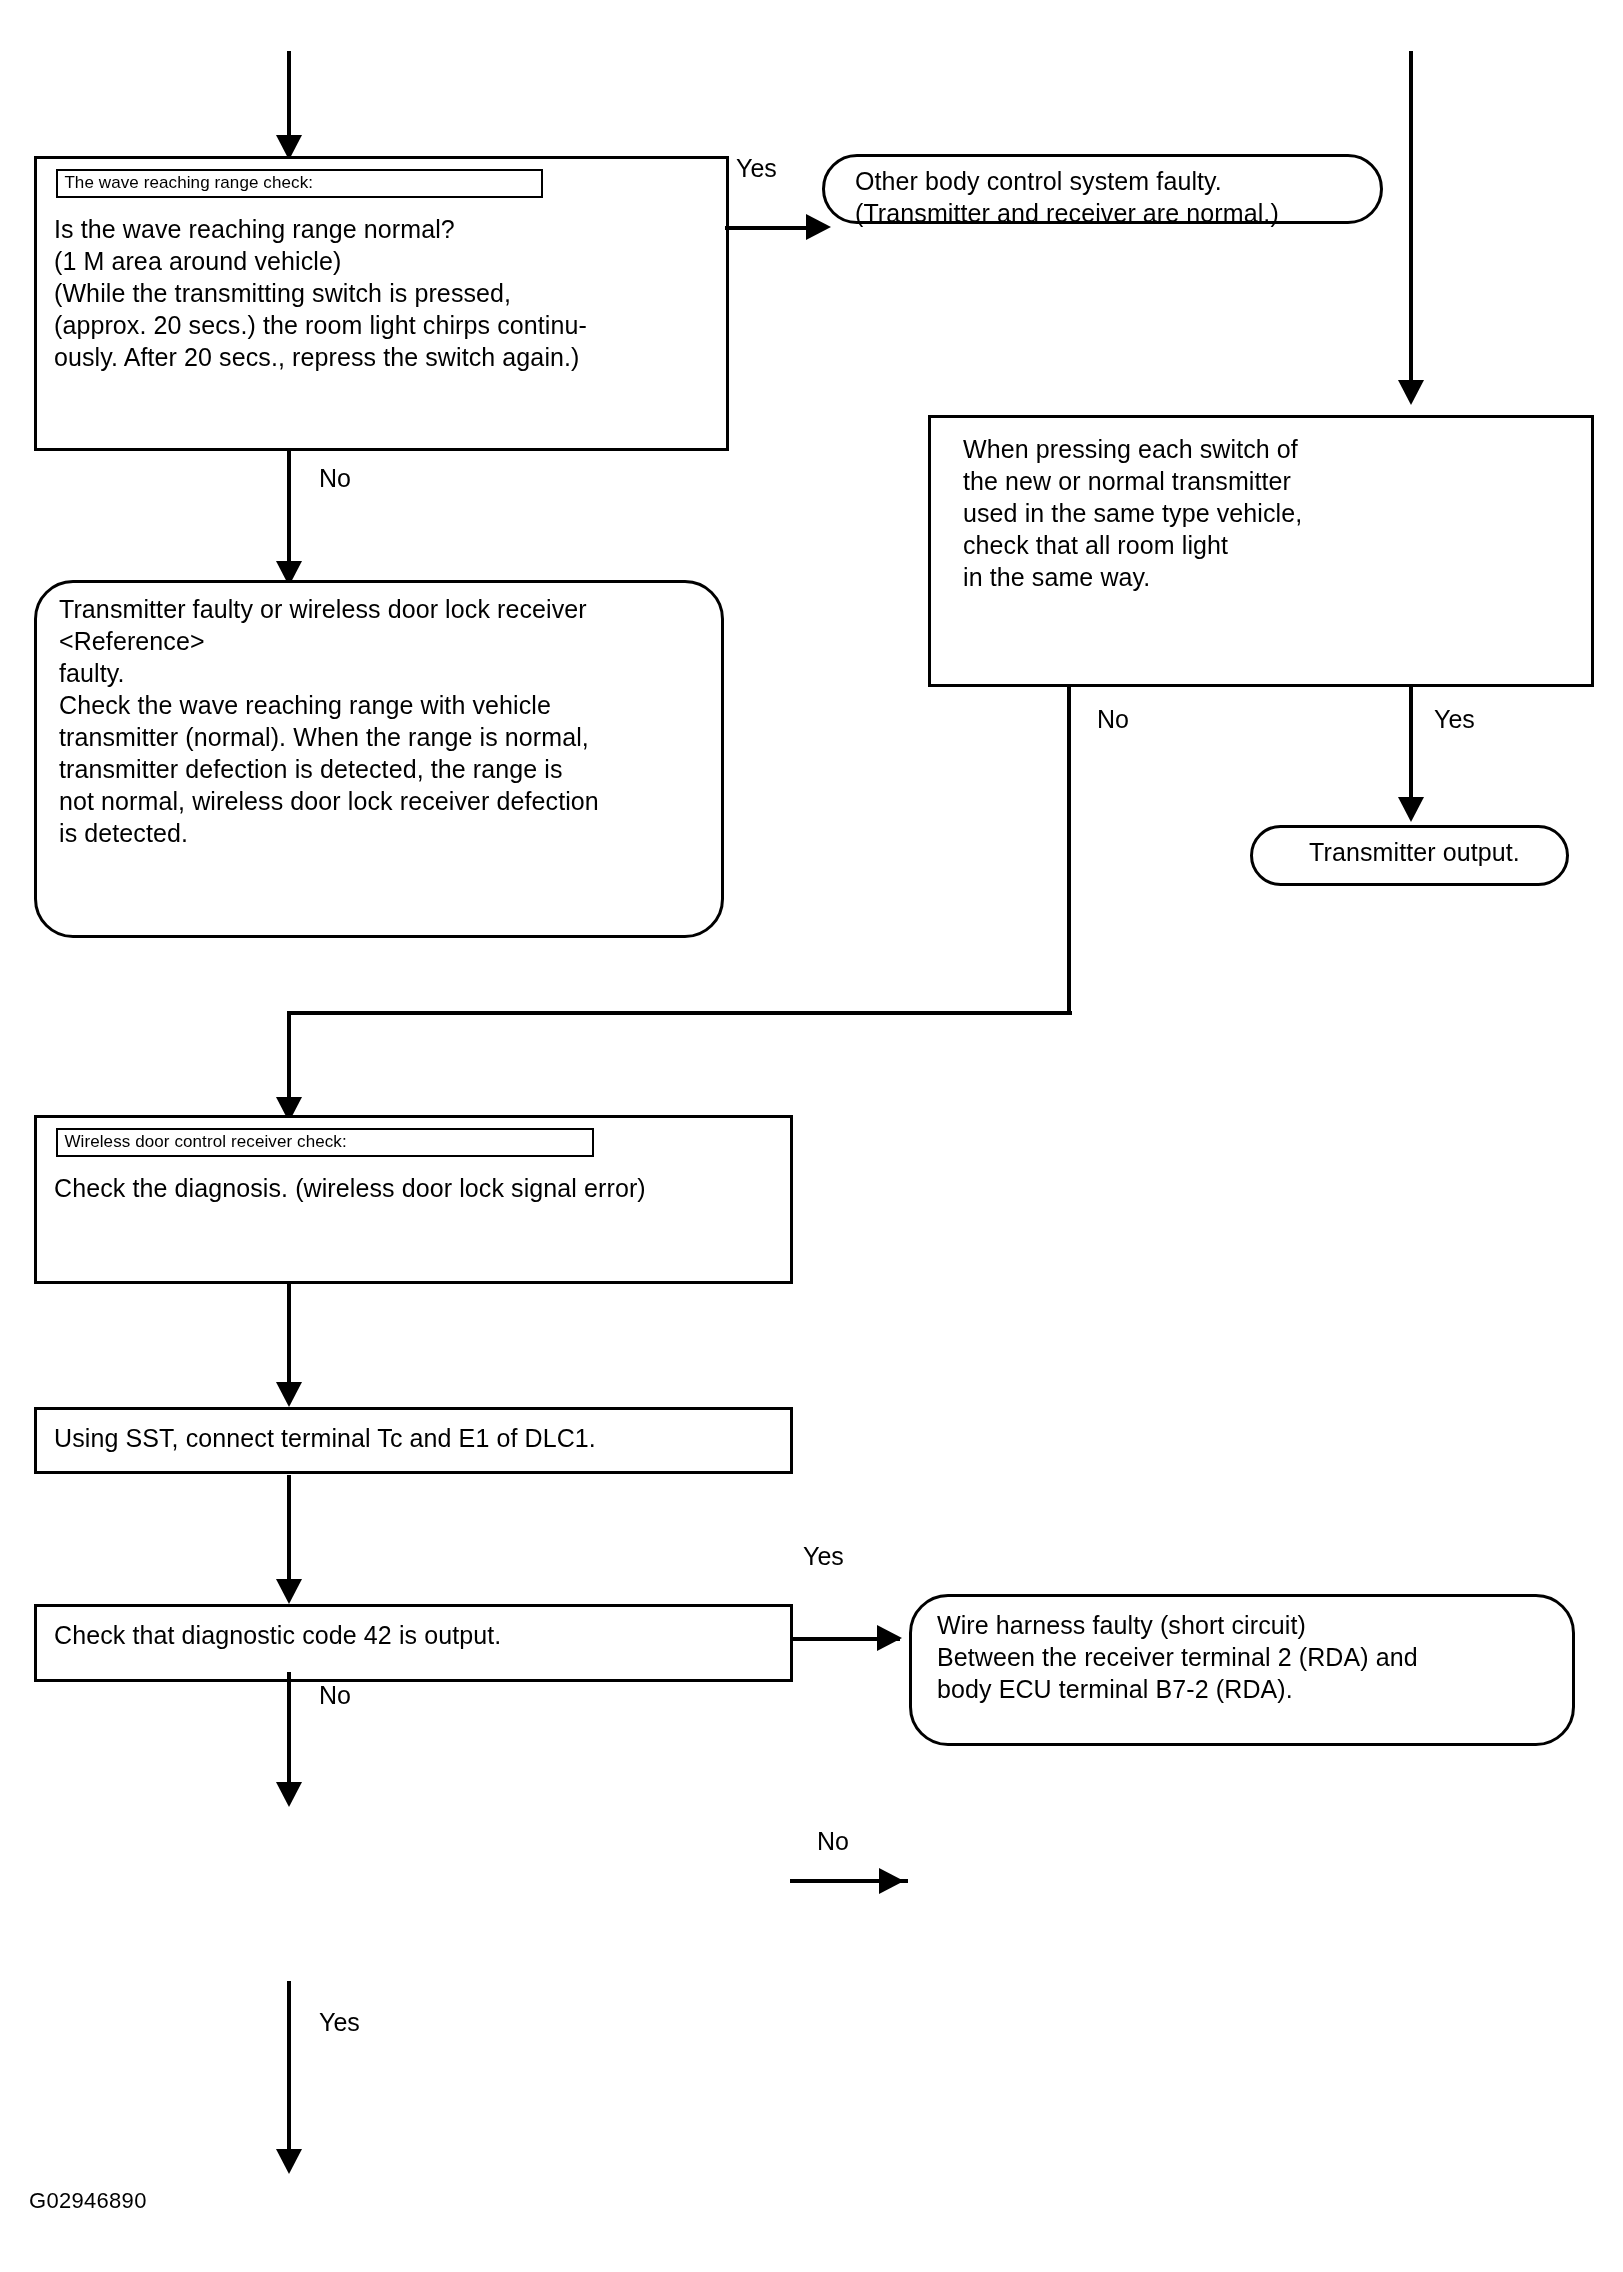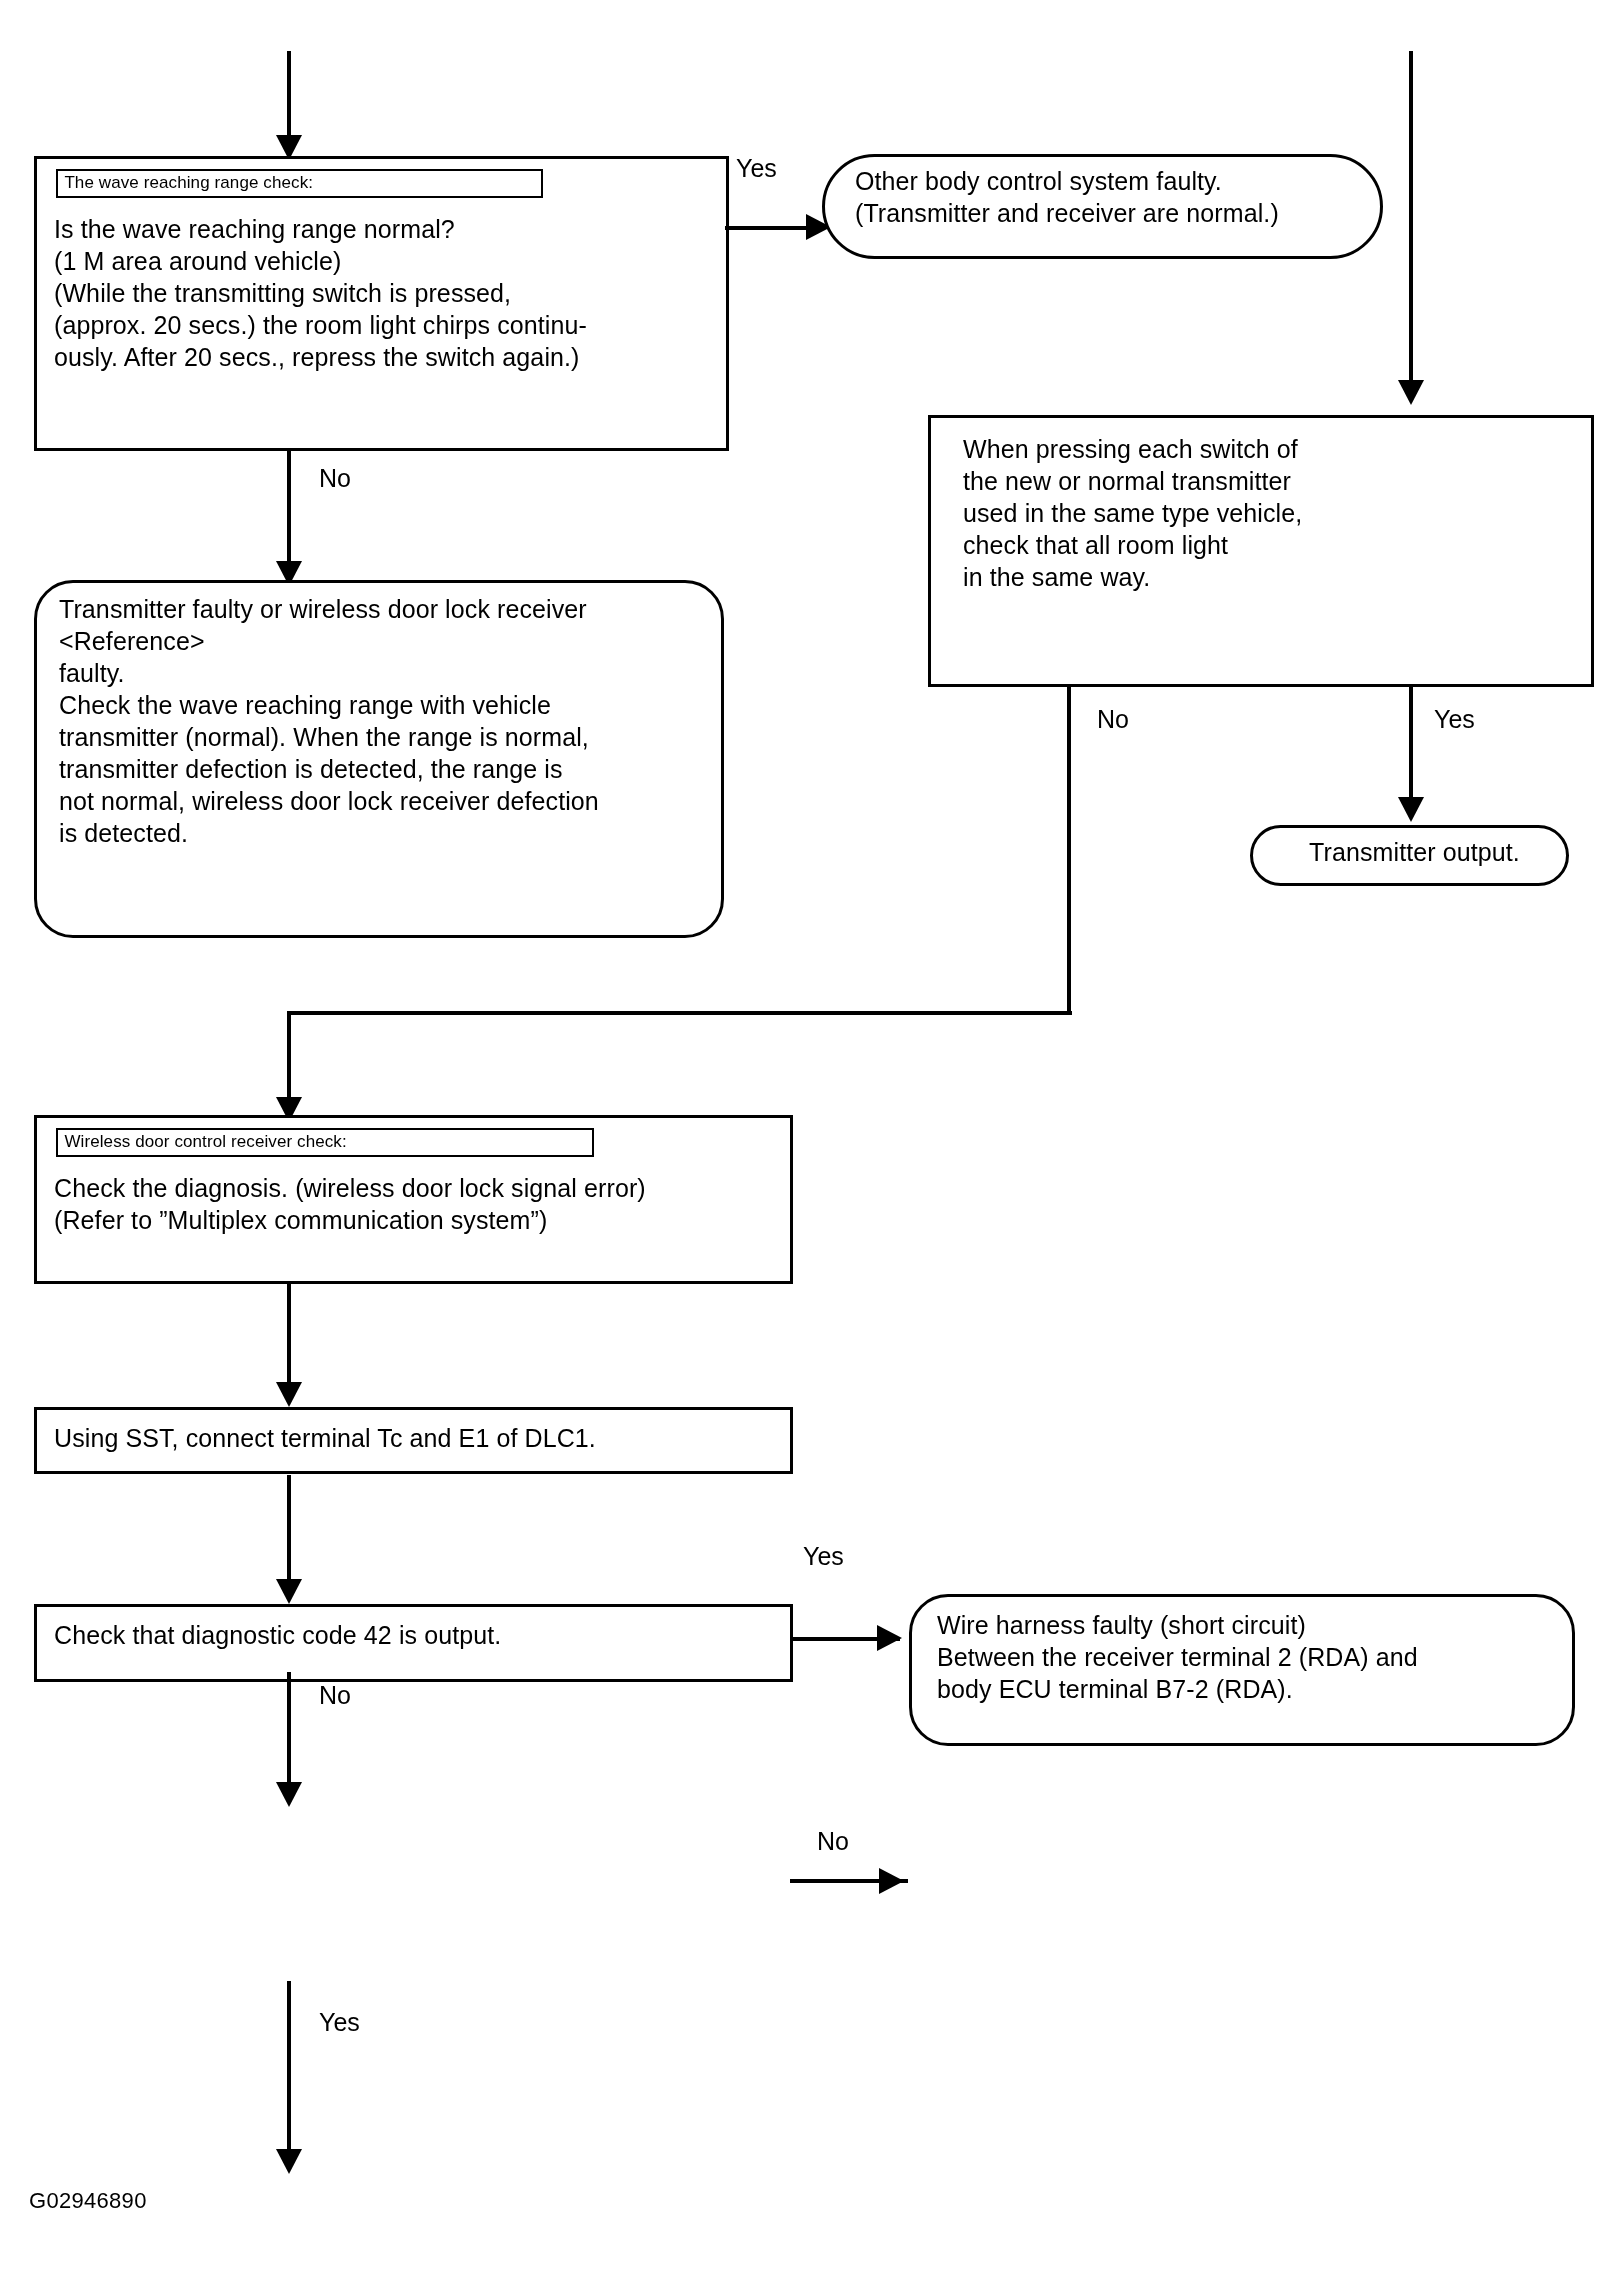--- a/index.html
+++ b/index.html
@@ -117,21 +117,21 @@
       <div class="body-line">(While the transmitting switch is pressed,</div>
       <div class="body-line">(approx. 20 secs.) the room light chirps continu-</div>
       <div class="body-line">ously. After 20 secs., repress the switch again.)</div>
     </div>
   </div>
 
   <div class="hline" style="left:725px; top:226px; width:84px;"></div>
   <div class="arrow-right" style="left:806px; top:214px;"></div>
   <div class="branch-label" style="left:736px; top:156px;">Yes</div>
 
-  <div class="node pill" style="left:822px; top:154px; width:561px; height:105px;">
+  <div class="node pill" style="left:822px; top:154px; width:561px; height:70px;">
     <div class="pad" style="padding-left:30px; padding-top:8.4px;">
       <div class="body-line">Other body control system faulty.</div>
       <div class="body-line">(Transmitter and receiver are normal.)</div>
     </div>
   </div>
 
   <div class="branch-label" style="left:319px; top:466px;">No</div>
   <div class="vline" style="left:287px; top:451px; height:118px;"></div>
   <div class="arrow-down" style="left:276px; top:561px;"></div>
 
@@ -171,21 +171,20 @@
   <div class="node pill" style="left:1250px; top:825px; width:319px; height:61px;">
     <div class="pad" style="padding-left:25px; padding-top:8.4px; text-align:center;">
       <div class="body-line">Transmitter output.</div>
     </div>
   </div>
 
   <div class="node rect" style="left:34px; top:1115px; width:759px; height:169px;">
     <div class="pad tight">
       <div class="heading" style="width:523px;">Wireless door control receiver check:</div>
       <div class="body-line">Check the diagnosis. (wireless door lock signal error)</div>
-      <div class="body-line">(Refer to ”Multiplex communication system”)</div>
     </div>
   </div>
 
   <div class="vline" style="left:287px; top:1284px; height:101px;"></div>
   <div class="arrow-down" style="left:276px; top:1382px;"></div>
 
   <div class="node rect" style="left:34px; top:1407px; width:759px; height:67px;">
     <div class="pad" style="padding-top:11.8px;">
       <div class="body-line">Using SST, connect terminal Tc and E1 of DLC1.</div>
     </div>

